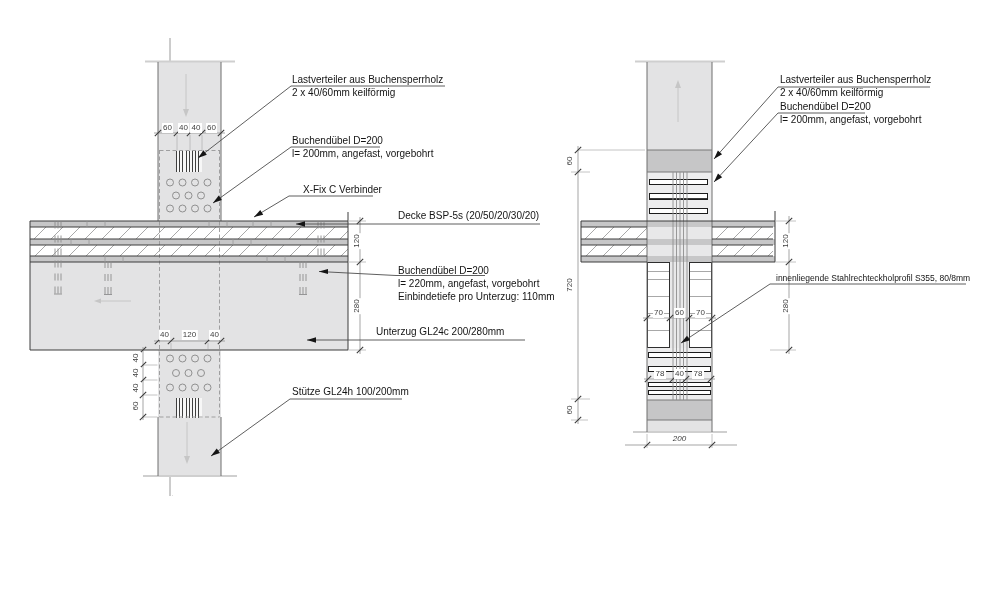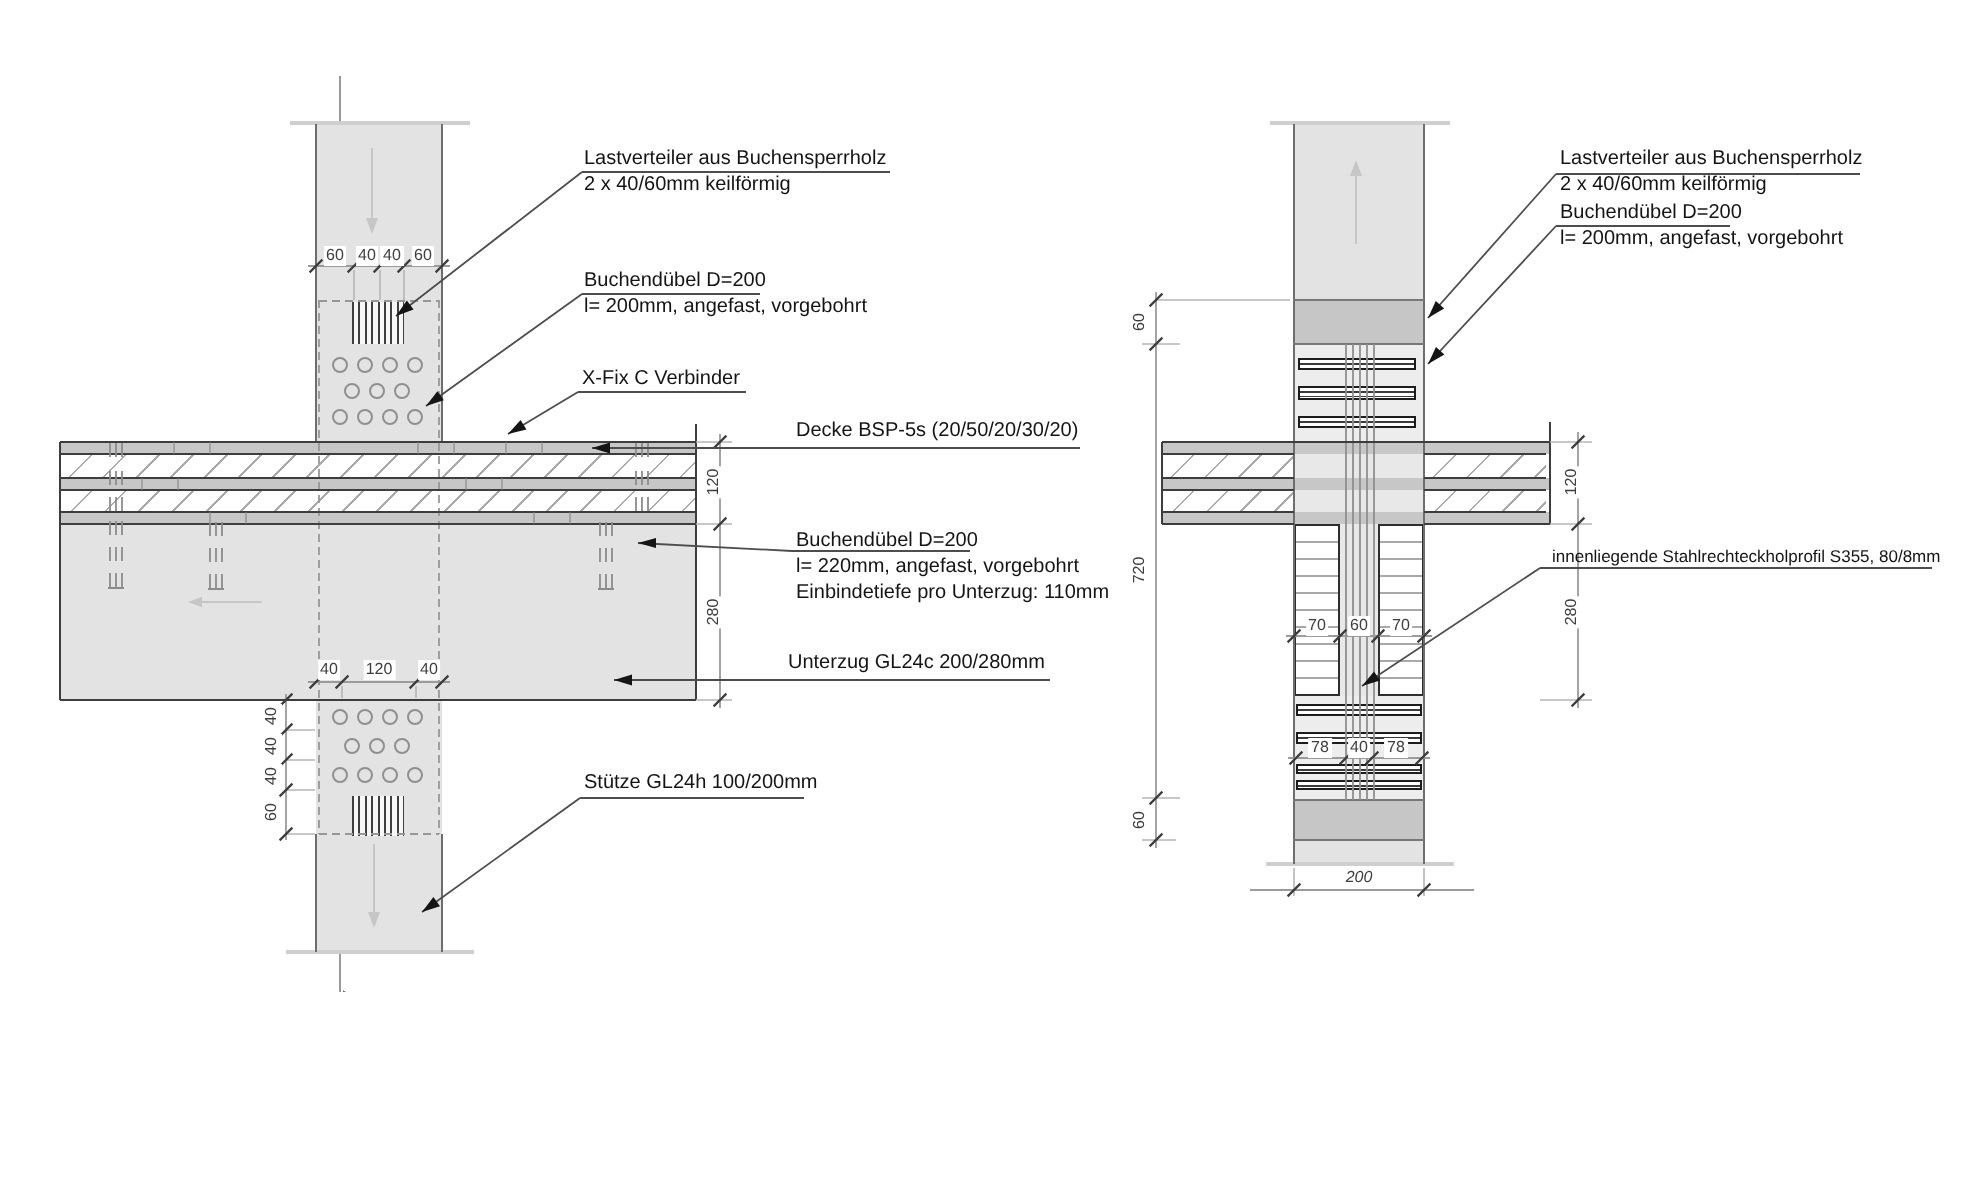--- a/index.html
+++ b/index.html
@@ -228,32 +228,32 @@
   </svg>
 
   <div class="lbl" style="left:292px;top:74px;">
     <div>Lastverteiler aus Buchensperrholz</div>
     <div>2 x 40/60mm keilförmig</div>
   </div>
   <div class="lbl" style="left:292px;top:135px;">
     <div>Buchendübel D=200</div>
     <div>l= 200mm, angefast, vorgebohrt</div>
   </div>
-  <div class="lbl" style="left:291px;top:184px;">
+  <div class="lbl" style="left:303px;top:184px;">
     <div>X-Fix C Verbinder</div>
   </div>
   <div class="lbl" style="left:398px;top:210px;">
     <div>Decke BSP-5s (20/50/20/30/20)</div>
   </div>
   <div class="lbl" style="left:398px;top:264px;line-height:13px;">
     <div>Buchendübel D=200</div>
     <div>l= 220mm, angefast, vorgebohrt</div>
     <div>Einbindetiefe pro Unterzug: 110mm</div>
   </div>
-  <div class="lbl" style="left:394px;top:326px;">
+  <div class="lbl" style="left:376px;top:326px;">
     <div>Unterzug GL24c 200/280mm</div>
   </div>
   <div class="lbl" style="left:292px;top:386px;">
     <div>Stütze GL24h 100/200mm</div>
   </div>
 
   <div class="lbl" style="left:780px;top:74px;">
     <div>Lastverteiler aus Buchensperrholz</div>
     <div>2 x 40/60mm keilförmig</div>
   </div>

